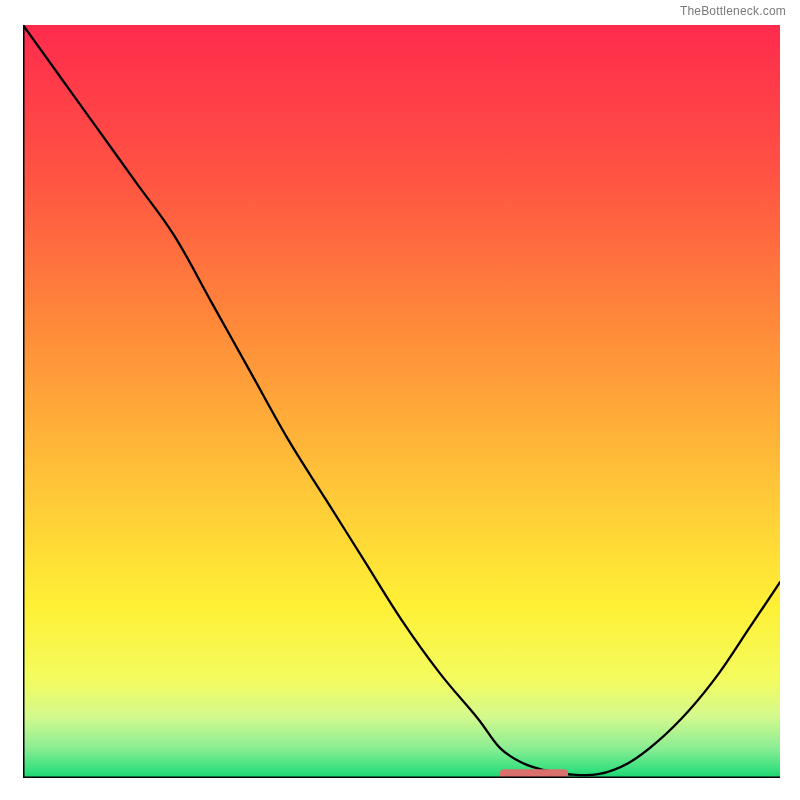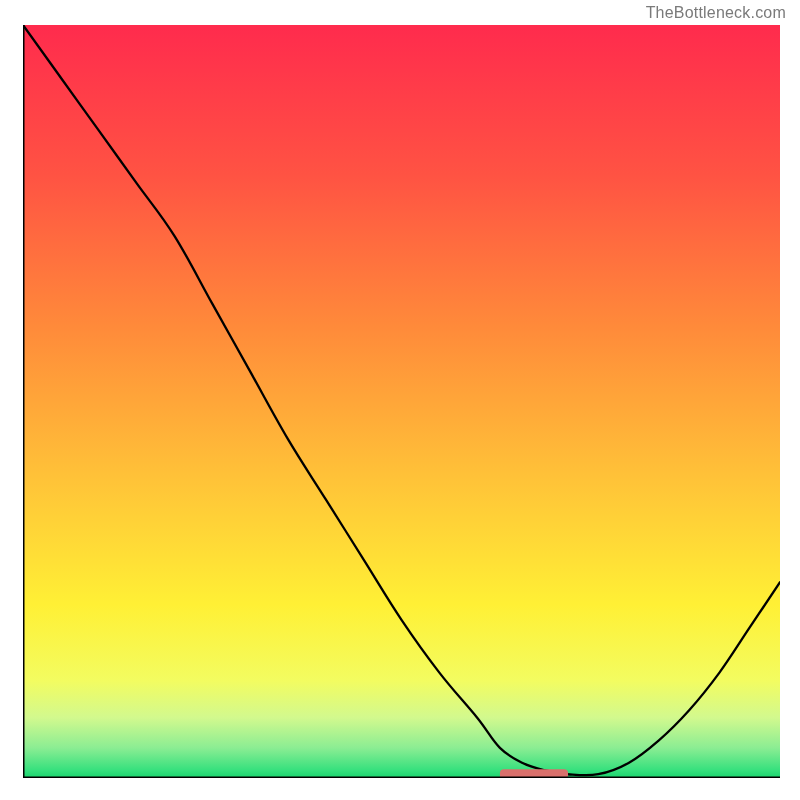--- a/index.html
+++ b/index.html
@@ -12,21 +12,21 @@
   }
   .container {
     position: relative;
     width: 800px;
     height: 800px;
   }
   .watermark {
     position: absolute;
     top: 4px;
     right: 14px;
-    font-size: 16px;
+    font-size: 12px;
     color: #7a7a7a;
     font-weight: 500;
     letter-spacing: 0.2px;
     z-index: 3;
   }
   .plot-area {
     position: absolute;
     left: 23px;
     top: 25px;
     width: 757px;

